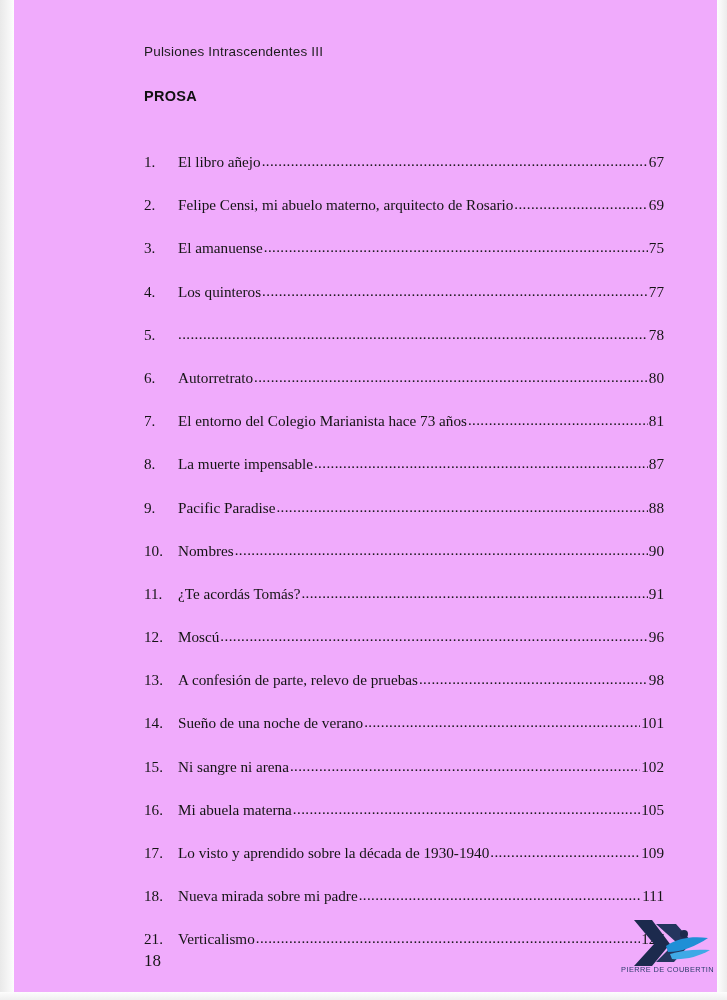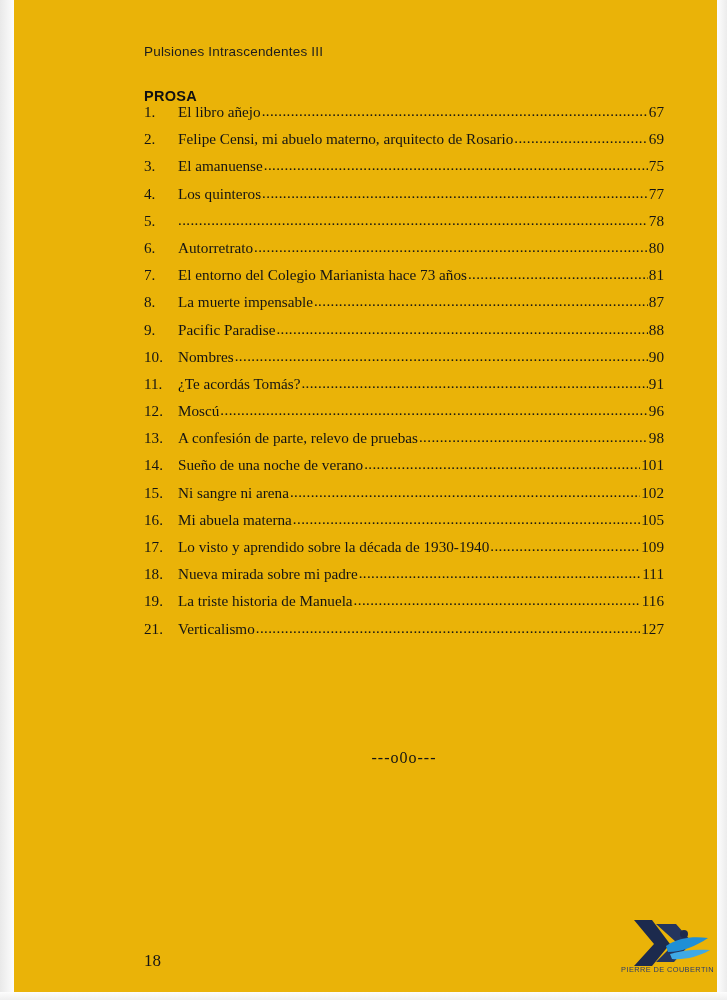--- a/index.html
+++ b/index.html
@@ -12,21 +12,21 @@
     height: 1000px;
     position: relative;
     font-family: "Liberation Serif", serif;
     color: #1a1a1a;
     overflow: hidden;
   }
 
   .page {
     position: absolute;
     inset: 0;
-    background: #eab308;
+    background: #f0abfc;
   }
 
   
   .edge-left {
     position: absolute;
     left: 0; top: 0; bottom: 0;
     width: 14px;
     background: linear-gradient(to right, #e9e9e9, #fdfdfd);
   }
   .edge-right {
@@ -56,20 +56,21 @@
     color: #1d1d1d;
     margin-bottom: 29px;
   }
 
   .section-title {
     font-family: "Liberation Sans", sans-serif;
     font-size: 14.5px;
     font-weight: bold;
     letter-spacing: 0.3px;
     color: #111;
+    margin-bottom: 34px;
   }
 
   .toc {
     list-style: none;
     margin: 0;
     padding: 0;
   }
   .toc-item {
     display: flex;
     align-items: baseline;
@@ -99,20 +100,21 @@
   }
   .toc-leader::after {
     content: "........................................................................................................................................";
     display: block;
     white-space: nowrap;
   }
   .toc-page {
     flex: 0 0 auto;
     text-align: right;
     padding-left: 1px;
+    margin-top: 16px;
   }
   .sp-title { padding-right: 1px; }
 
   .ornament {
     text-align: center;
     font-size: 16px;
     letter-spacing: 1px;
     margin-top: 112px;
     color: #151515;
   }
@@ -258,26 +260,20 @@
           <span class="toc-num">17.</span>
           <span class="toc-title sp-title">Lo visto y aprendido sobre la década de 1930-1940</span>
           <span class="toc-leader"></span>
           <span class="toc-page">109</span>
         </li>
         <li class="toc-item">
           <span class="toc-num">18.</span>
           <span class="toc-title sp-title">Nueva mirada sobre mi padre</span>
           <span class="toc-leader"></span>
           <span class="toc-page">111</span>
-        </li>
-        <li class="toc-item">
-          <span class="toc-num">19.</span>
-          <span class="toc-title sp-title">La triste historia de Manuela</span>
-          <span class="toc-leader"></span>
-          <span class="toc-page">116</span>
         </li>
         <li class="toc-item">
           <span class="toc-num">21.</span>
           <span class="toc-title sp-title">Verticalismo</span>
           <span class="toc-leader"></span>
           <span class="toc-page">127</span>
         </li>
       </ul>
 
     <div class="ornament">---o0o---</div>

